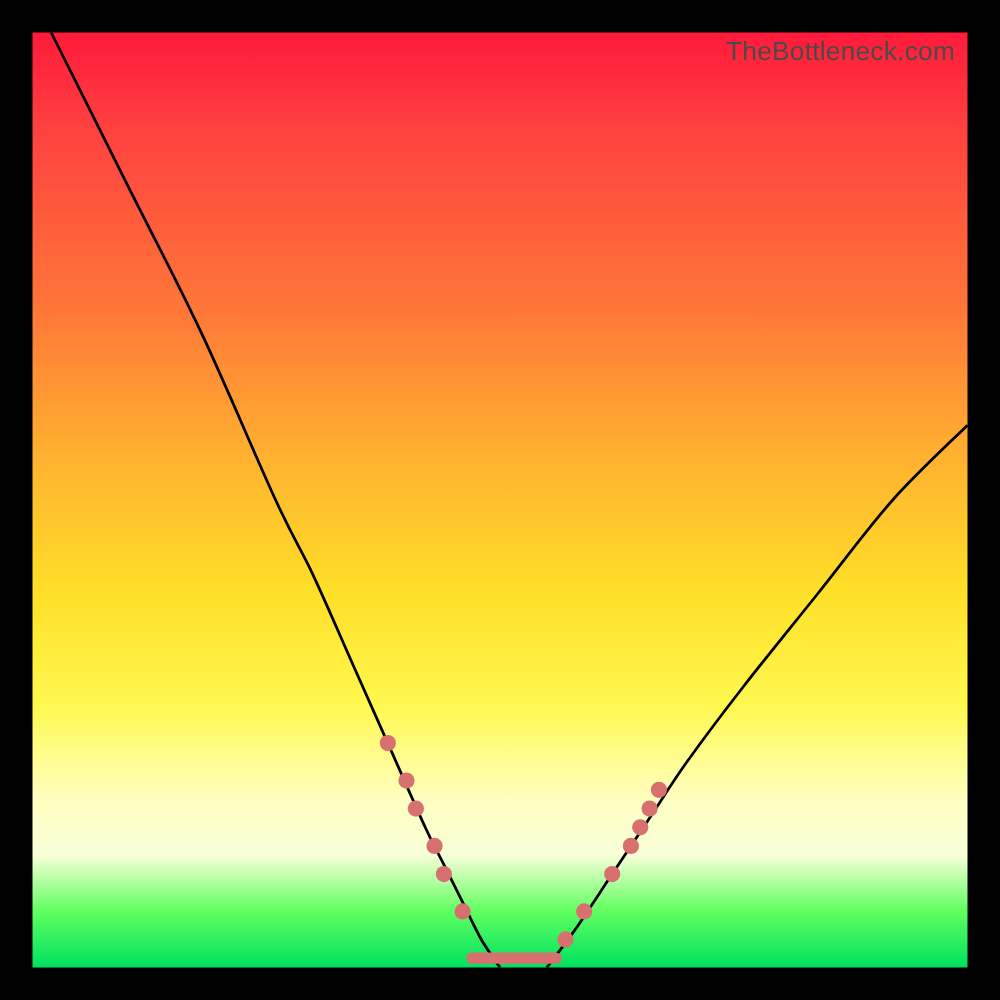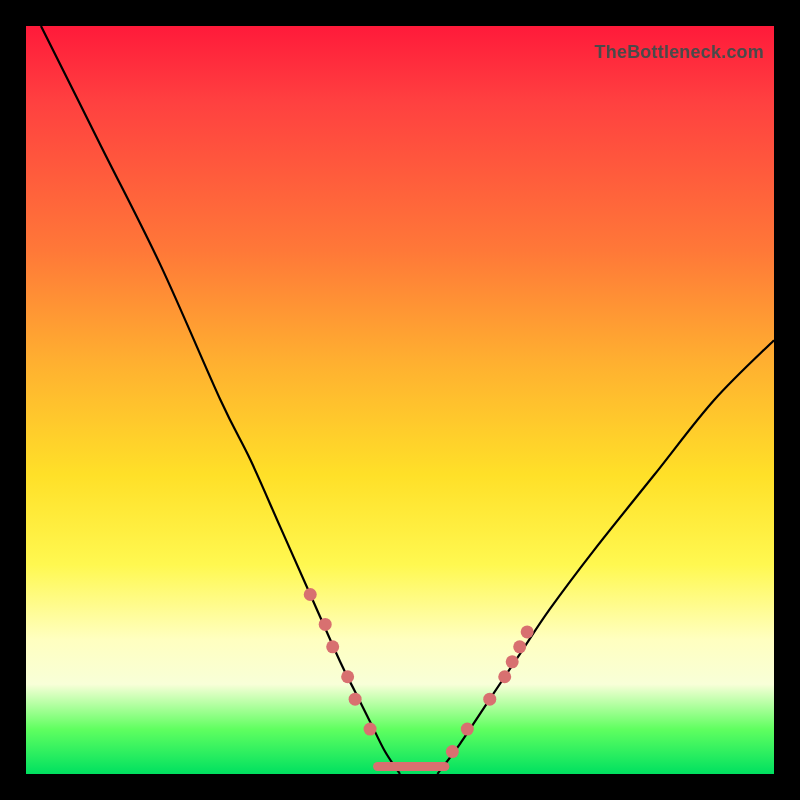--- a/index.html
+++ b/index.html
@@ -31,25 +31,25 @@
       #ffb030 45%,
       #ffe028 60%,
       #fff850 72%,
       #ffffc0 82%,
       #f8ffd8 88%,
       #60ff60 94%,
       #00e060 100%);
   }
   .watermark {
     position: absolute;
-    top: 16px;
+    top: 4px;
     right: 10px;
     color: #4a4a4a;
-    font-size: 18px;
-    font-weight: 700;
+    font-size: 21px;
+    font-weight: 400;
     letter-spacing: 0.2px;
     pointer-events: none;
   }
   svg.curves {
     position: absolute;
     left: 0; top: 0;
     width: 748px; height: 748px;
     overflow: visible;
   }
   .curve {

